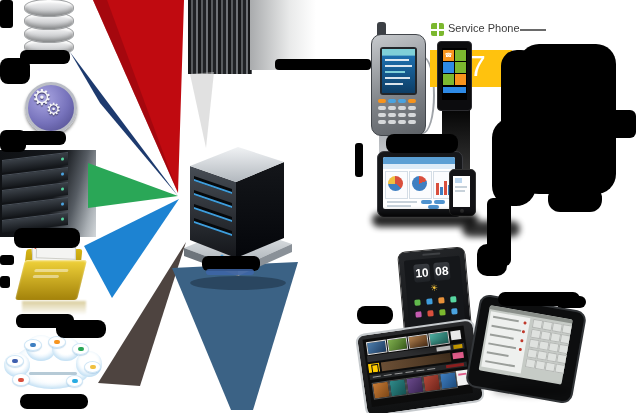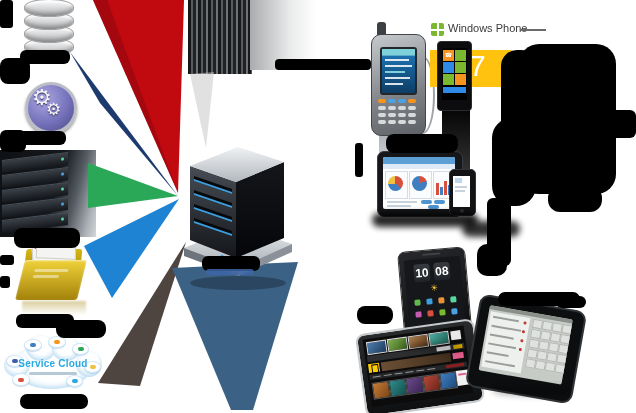--- a/index.html
+++ b/index.html
@@ -170,21 +170,20 @@
       </div>
     <div class="minicloud" style="left:80px;top:28px;width:15px;height:10px">
         <span class="dotlogo" style="background:#f0c040"></span>
       </div>
     <div class="minicloud" style="left:8px;top:40px;width:16px;height:11px">
         <span class="dotlogo" style="background:#d94f3d"></span>
       </div>
     <div class="minicloud" style="left:62px;top:42px;width:15px;height:10px">
         <span class="dotlogo" style="background:#29abe2"></span>
       </div>
-    <div class="sctext">Service Cloud</div>
     <div class="sctag"></div>
   </div>
 
   <svg class="abs" style="left:0;top:0" width="636" height="413" viewBox="0 0 636 413">
     <defs>
       <linearGradient id="gTop" x1="0" y1="0" x2="0" y2="1">
         <stop offset="0" stop-color="#f0f2f4"></stop>
           <stop offset="1" stop-color="#b2b8be"></stop>
       </linearGradient>
       <linearGradient id="gLeft" x1="0" y1="0" x2="0" y2="1">
@@ -259,21 +258,21 @@
     <div class="key" style="left:6px;top:85px"></div>
     <div class="key" style="left:16px;top:85px"></div>
     <div class="key" style="left:26px;top:85px"></div>
     <div class="key" style="left:36px;top:85px"></div>
   </div>
 
   <div class="wpflag">
     <i style="left:6px;top:0;width:2px;height:13px"></i>
       <i style="left:0;top:6px;width:13px;height:2px"></i>
   </div>
-  <div class="wptext">Windows Phone</div>
+  <div class="wptext">Service Phone</div>
   <div class="wpdash"></div>
   <div class="banner"></div>
   <div class="seven">7</div>
   <div class="pedestal"></div>
   <div class="wpphone">
     <div class="abs" style="left:4px;top:6px;width:25px;height:52px;background:#000;overflow:hidden">
       <div class="tile" style="left:1px;top:2px;width:11px;height:11px;background:#f7941d;color:#fff;font-size:6px;line-height:11px;text-align:center">☎</div>
       <div class="tile" style="left:13px;top:2px;width:11px;height:11px;background:#7cb82f"></div>
       <div class="tile" style="left:1px;top:14px;width:11px;height:11px;background:#2e8ae6"></div>
       <div class="tile" style="left:13px;top:14px;width:11px;height:11px;background:#7cb82f"></div>

